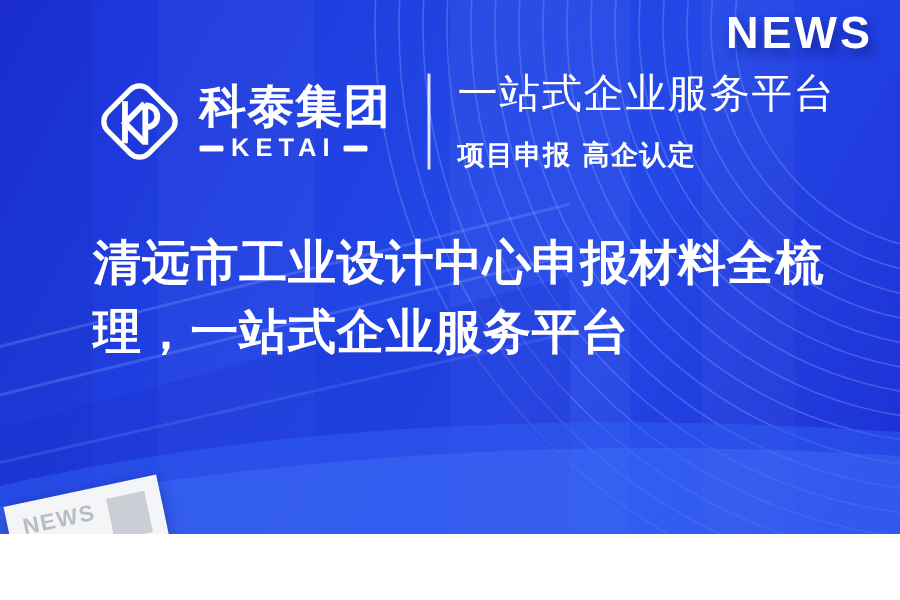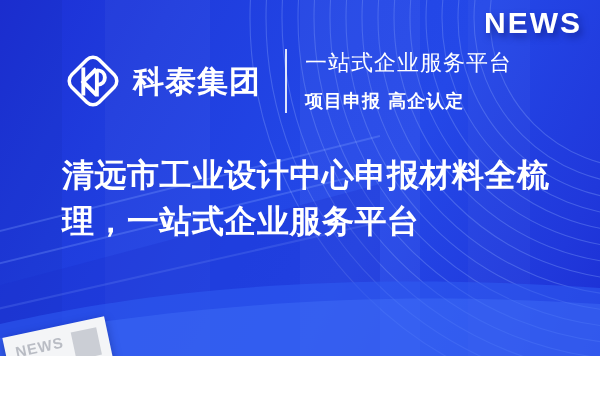--- a/index.html
+++ b/index.html
@@ -138,21 +138,21 @@
     width: 2px;
     height: 64px;
     background: rgba(255,255,255,0.85);
     margin: 0 18px 0 24px;
     flex: 0 0 auto;
   }
 
   .tagline { display: flex; flex-direction: column; justify-content: center; }
   .tagline-main {
     color: #ffffff;
-    font-size: 22px;
+    font-size: 27px;
     line-height: 1.15;
     letter-spacing: 1px;
     font-weight: normal;
     font-family: "DejaVu Sans", "Liberation Sans", sans-serif;
   }
   .tagline-sub {
     color: #ffffff;
     font-size: 18px;
     line-height: 1.3;
     margin-top: 14px;
@@ -269,20 +269,25 @@
         </g>
         <g fill="none" stroke="#ffffff" stroke-width="4">
           <path d="M36 20 L36 48"></path>
           <path d="M36 21 C47 21 47 36 36 36"></path>
         </g>
       </svg>
     </div>
 
     <div class="logo-words">
       <div class="logo-cn">科泰集团</div>
+      <div class="logo-en-row">
+        <span class="logo-dash"></span>
+        <span class="logo-en">KETAI</span>
+        <span class="logo-dash"></span>
+      </div>
     </div>
 
     <div class="divider"></div>
 
     <div class="tagline">
       <div class="tagline-main">一站式企业服务平台</div>
       <div class="tagline-sub">项目申报 高企认定</div>
     </div>
   </div>
 

